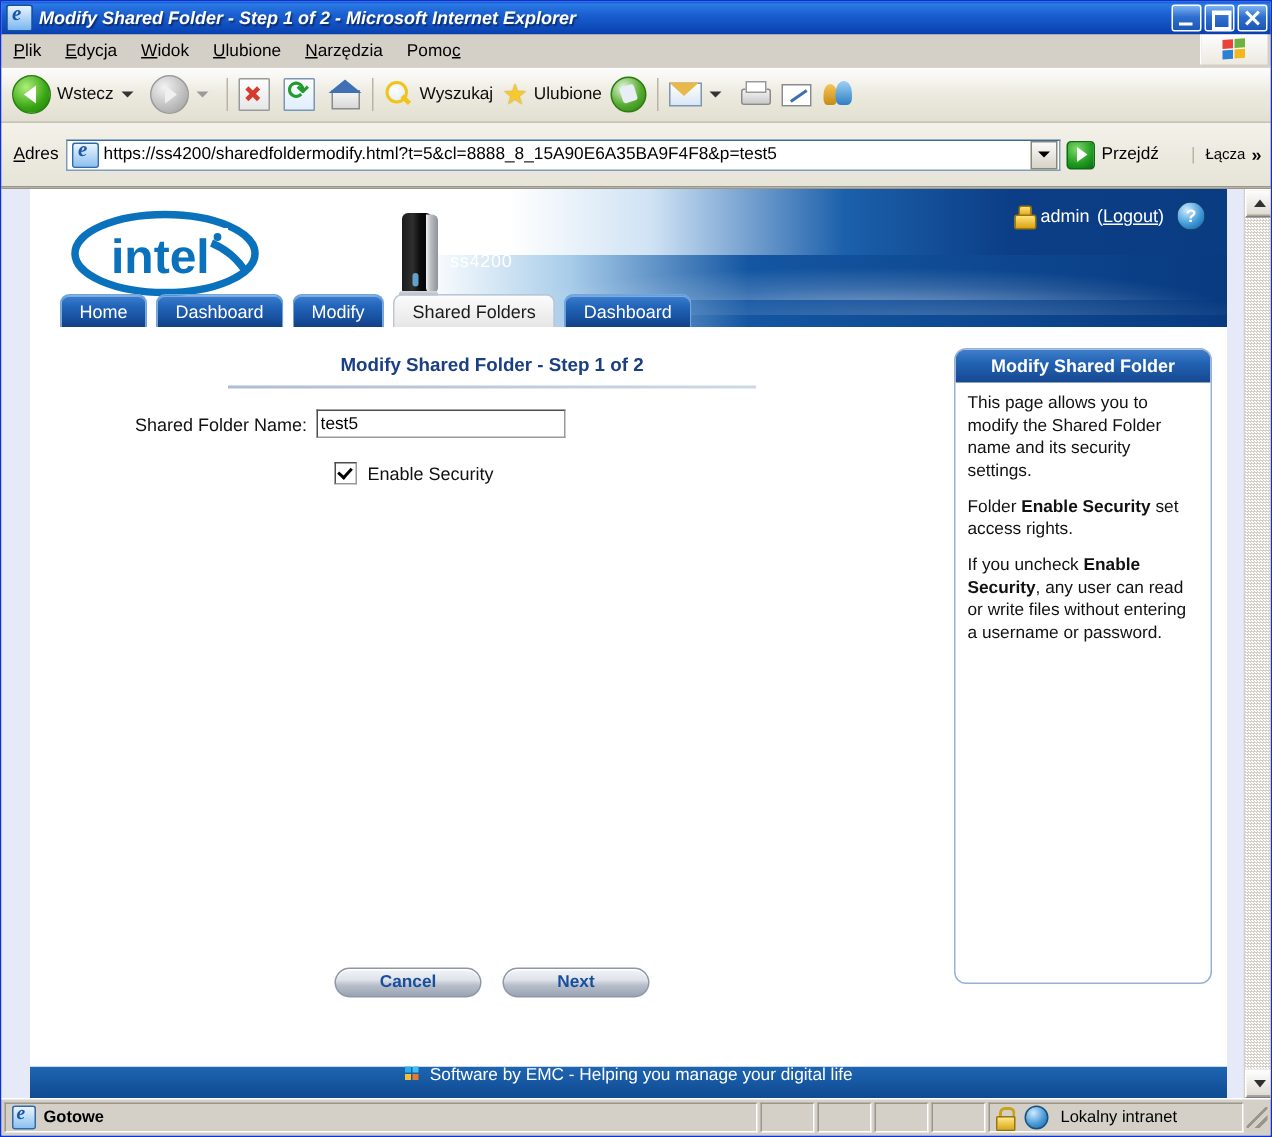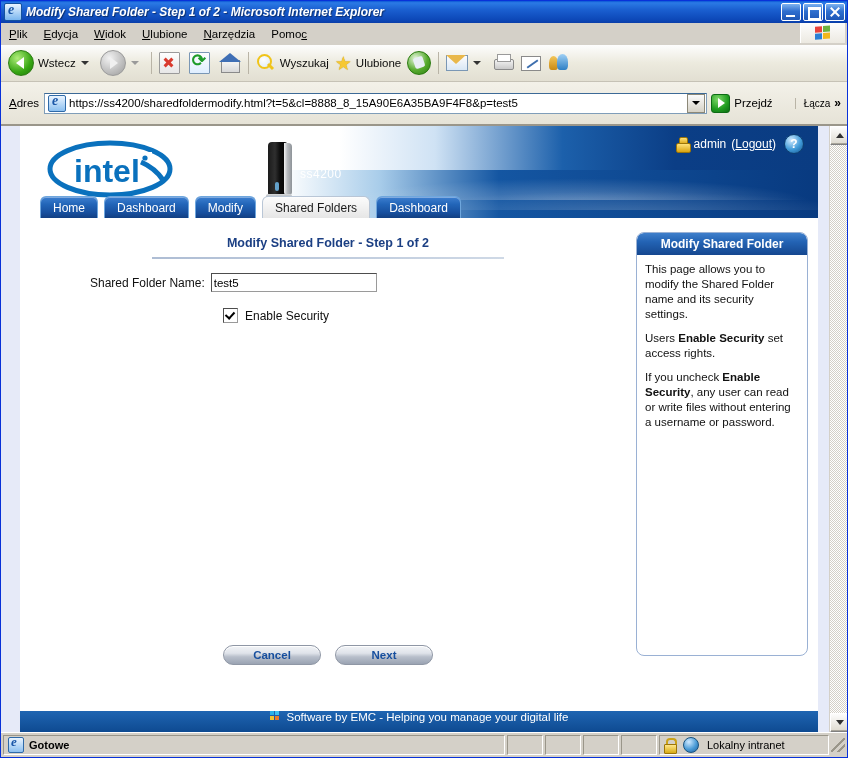--- a/index.html
+++ b/index.html
@@ -674,21 +674,21 @@
               <div class="pill-btn">Cancel</div>
               <div class="pill-btn">Next</div>
             </div>
           </div>
 
           <div class="help-panel">
             <div class="help-title">Modify Shared Folder</div>
             <div class="help-body">
               <p>This page allows you to modify the Shared Folder name and its security settings.</p>
               <p>
-                <span>Users </span><b>Enable Security</b><span> set access rights.</span>
+                <span>Folder </span><b>Enable Security</b><span> set access rights.</span>
               </p>
               <p>
                 <span>If you uncheck </span><b>Enable Security</b><span>, any user can read or write files without entering a username or password.</span>
               </p>
             </div>
           </div>
         </div>
 
         <div class="site-footer">
           <span class="emc-dots">

